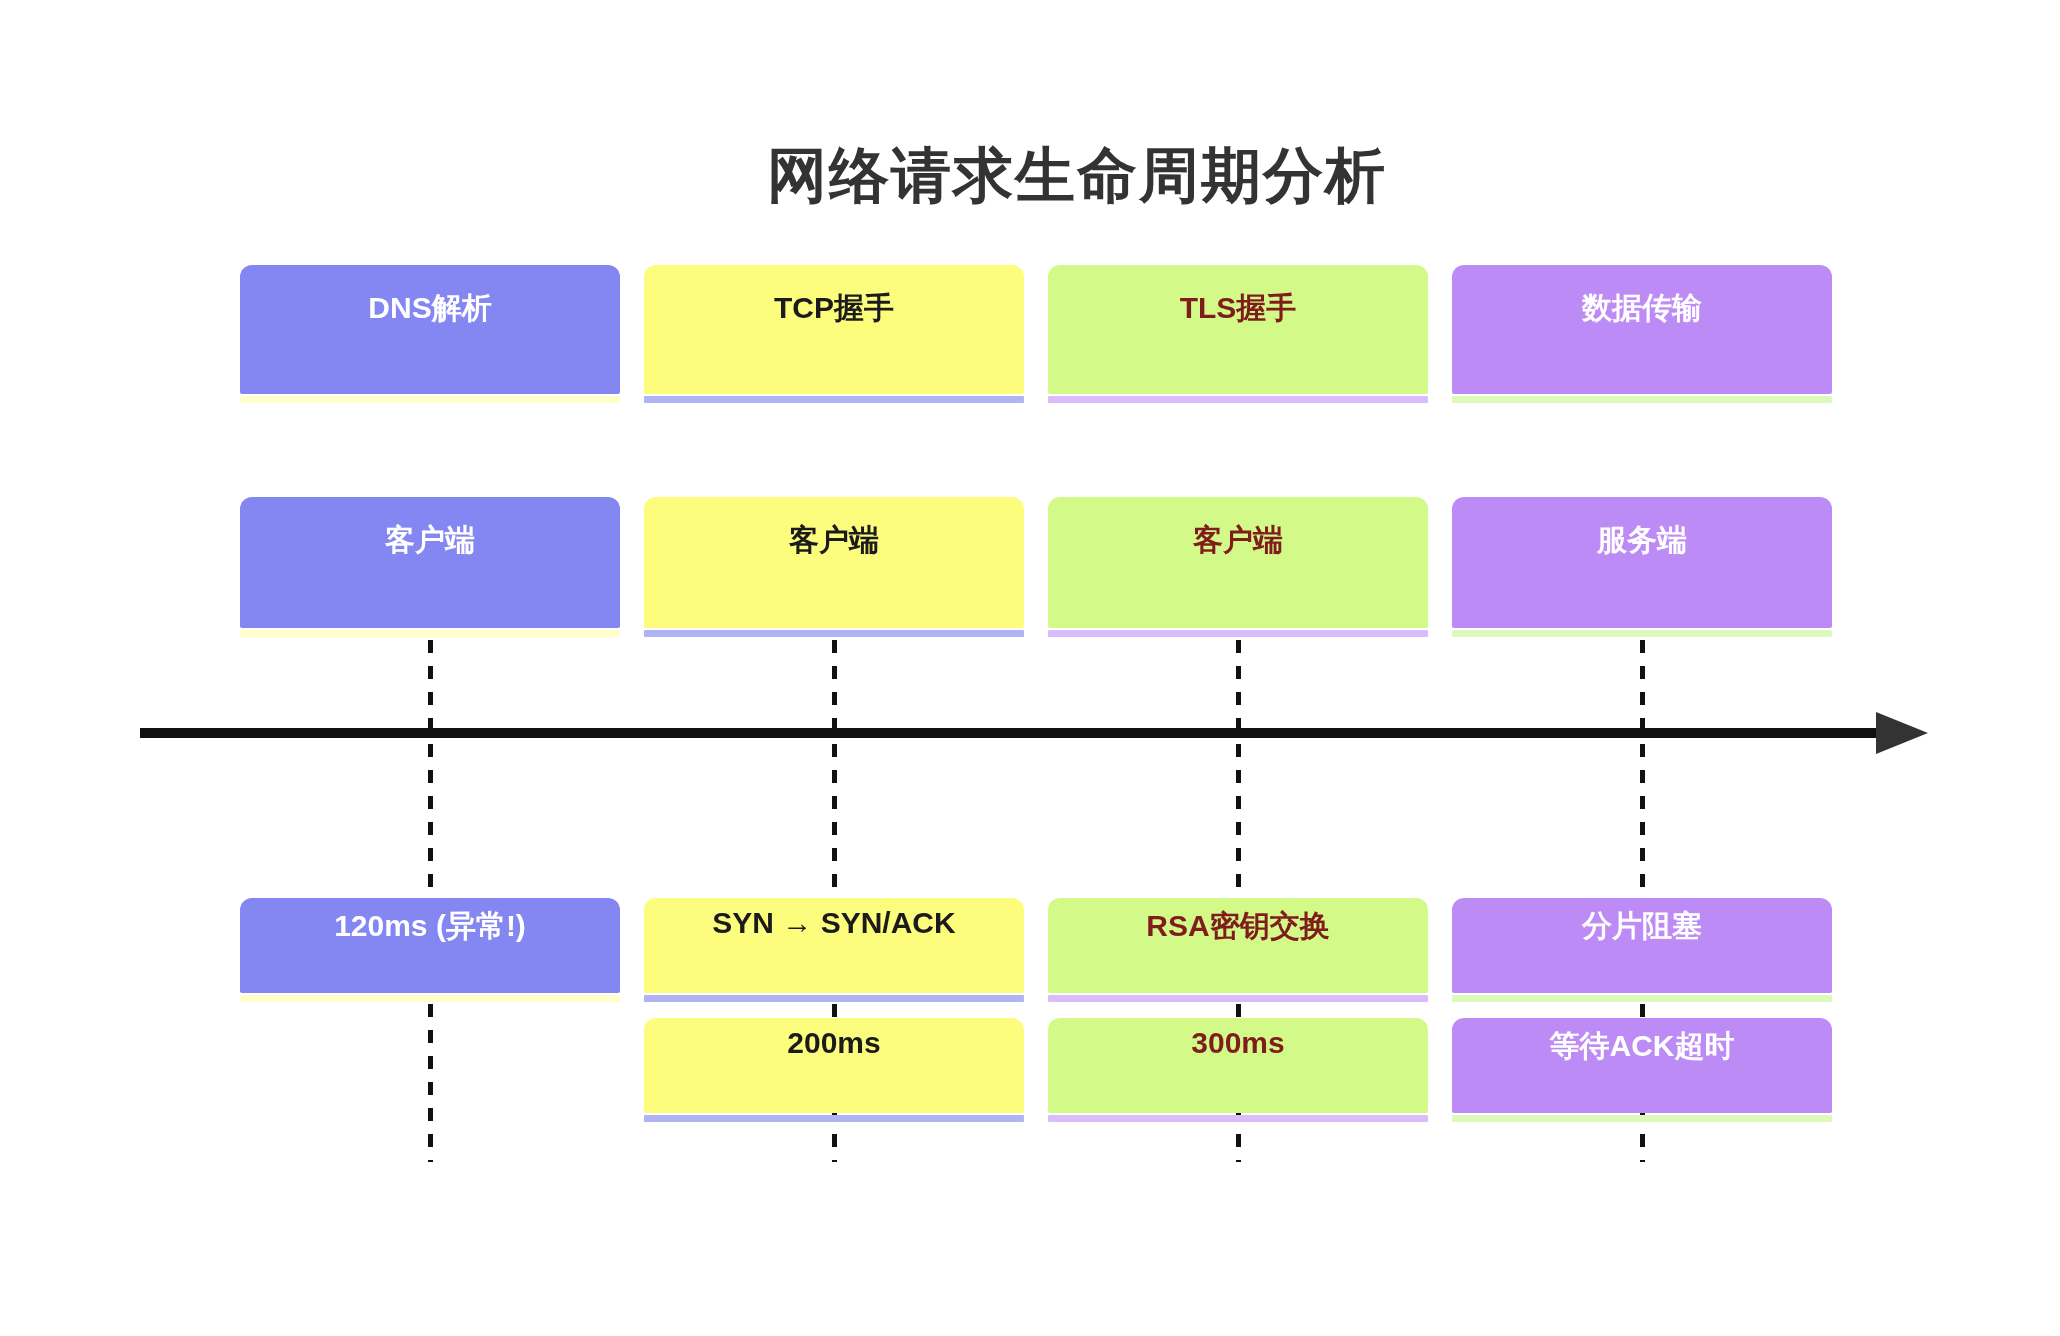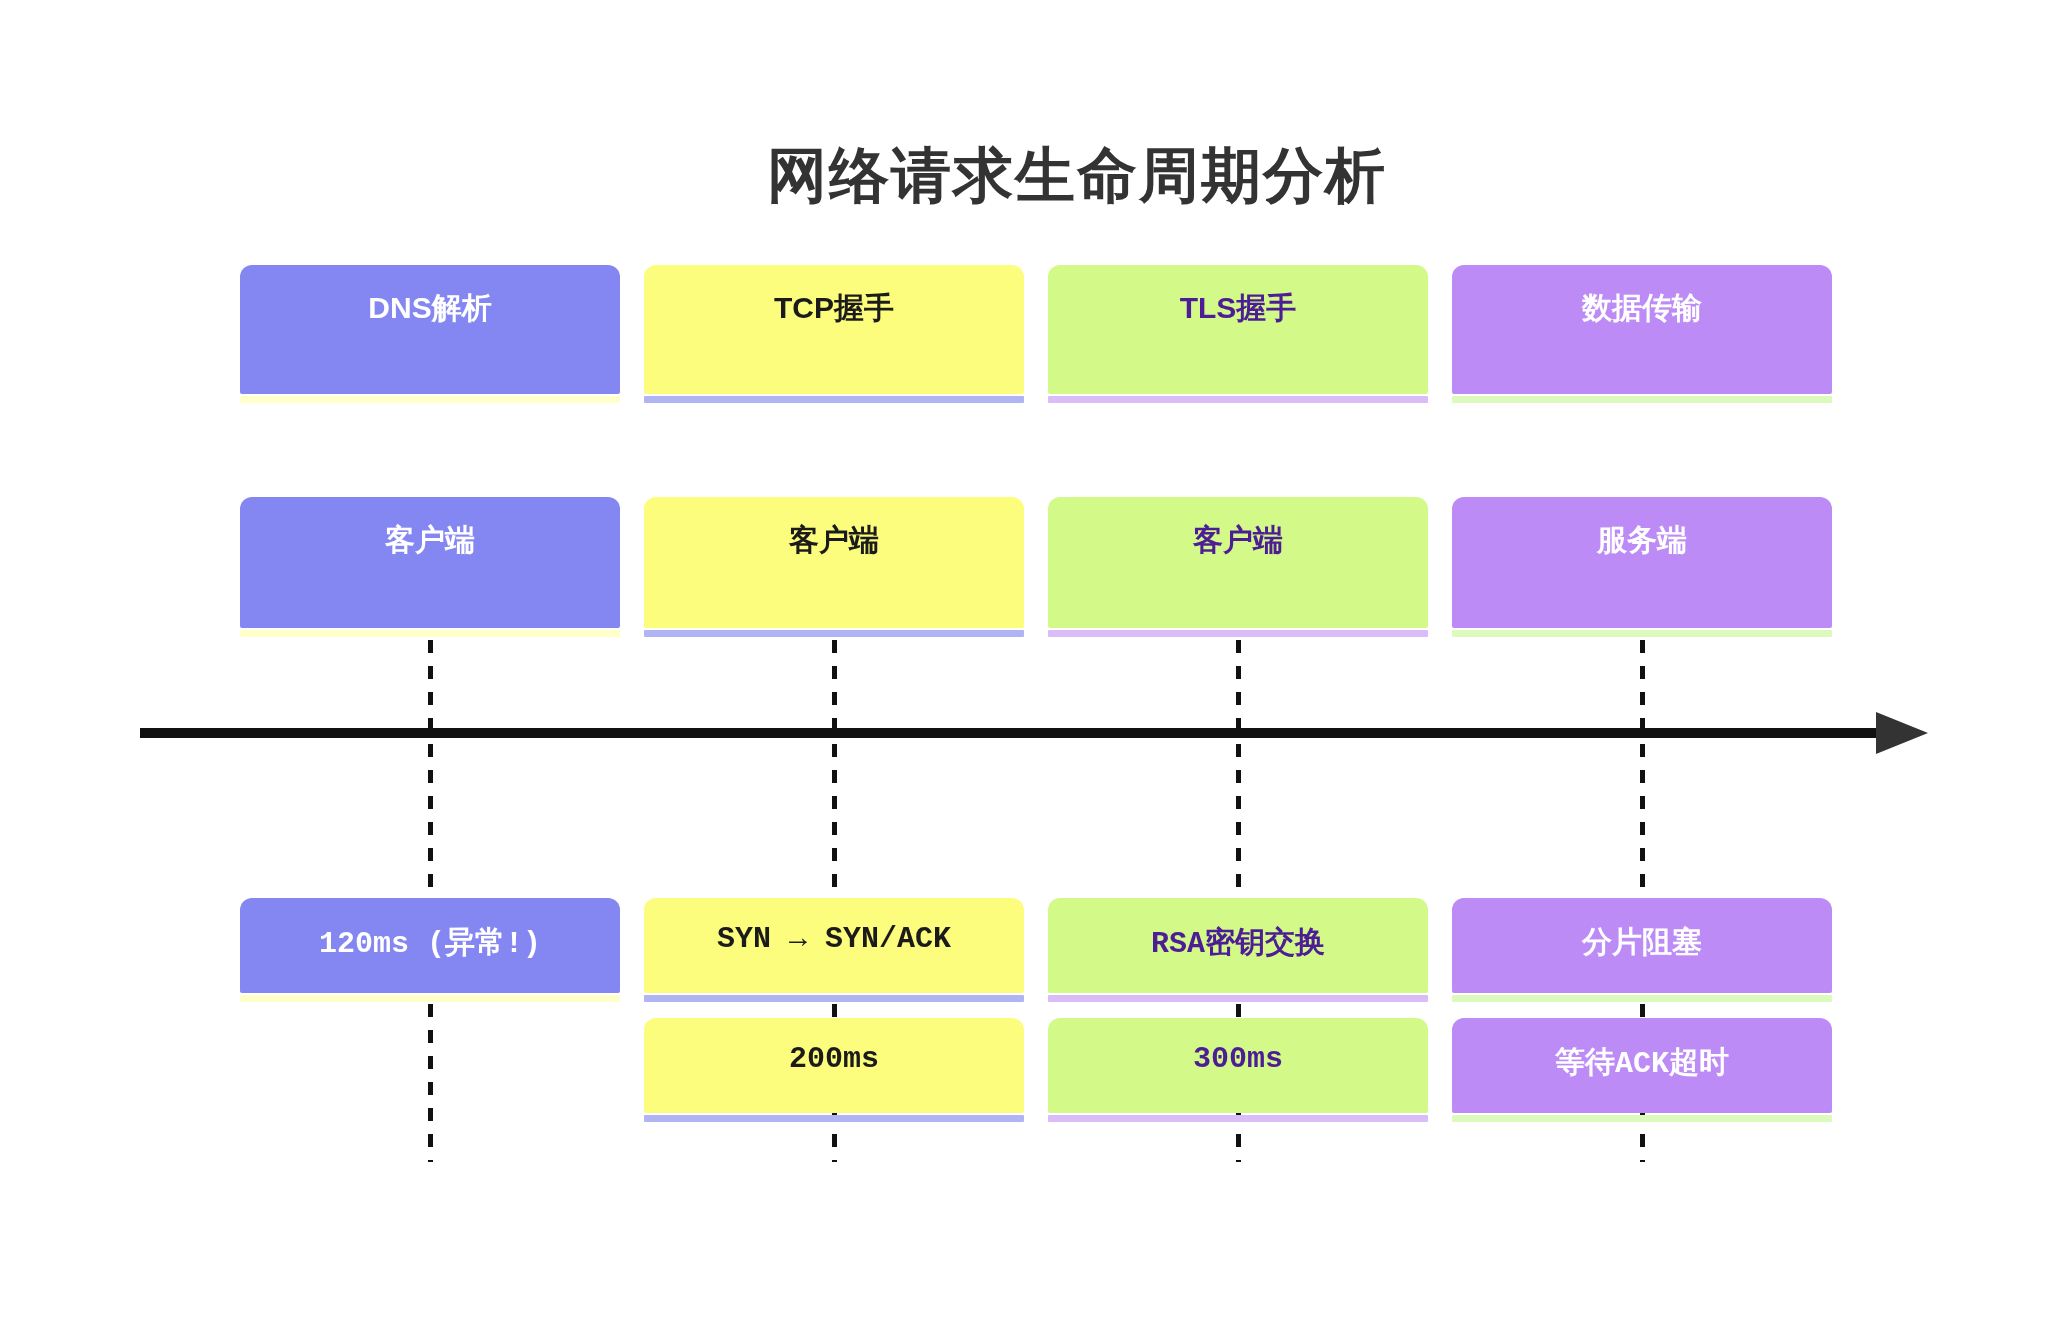--- a/index.html
+++ b/index.html
@@ -91,29 +91,29 @@
     justify-content: center;
     align-items: flex-start;
     padding-top: 23px;
     box-sizing: border-box;
     font-size: 30px;
     font-weight: bold;
     white-space: nowrap;
   }
   .row-stage .card-body { height: 129px; }
   .row-actor .card-body { height: 131px; }
-  .row-e1 .card-body, .row-e2 .card-body { height: 95px; padding-top: 24px; font-family: Liberation Mono, monospace; }
+  .row-e1 .card-body, .row-e2 .card-body { height: 95px; padding-top: 8px; }
 
   .card-shadow { height: 7px; margin-top: 2px; border-radius: 1px; }
 
   .theme-blue   .card-body { background: #8487f2; color: #ffffff; }
   .theme-blue   .card-shadow { background: #ffffc9; }
   .theme-yellow .card-body { background: #fdfd7d; color: #1b1b1b; }
   .theme-yellow .card-shadow { background: #b0b4f3; }
-  .theme-green  .card-body { background: #d3fa88; color: #4c1d95; }
+  .theme-green  .card-body { background: #d3fa88; color: #7f1d1d; }
   .theme-green  .card-shadow { background: #dabdf8; }
   .theme-purple .card-body { background: #bc8bf5; color: #ffffff; }
   .theme-purple .card-shadow { background: #dcfabb; }
 </style>
 </head>
 <body>
 
 <div class="canvas">
 
   <h1 class="title">网络请求生命周期分析</h1>

